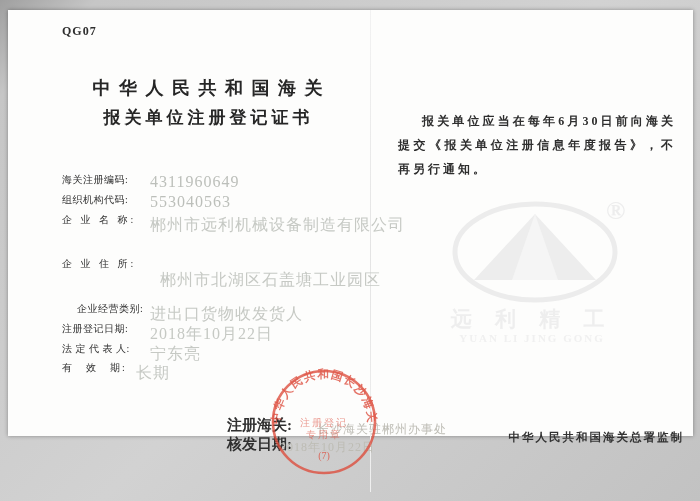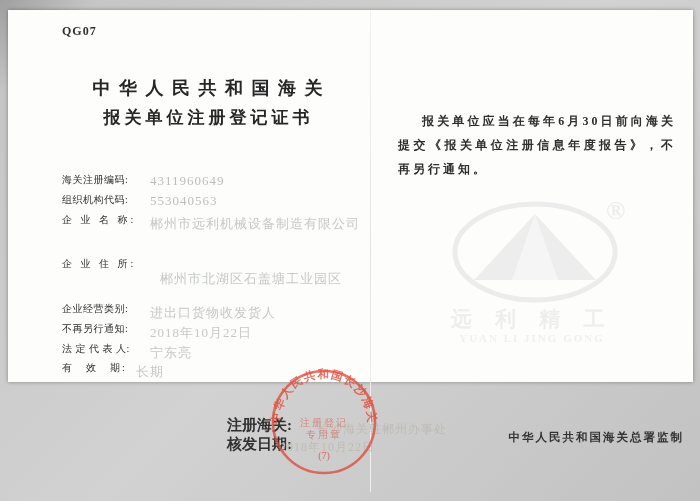--- a/index.html
+++ b/index.html
@@ -2,33 +2,33 @@
 <html><head>
 <meta charset="utf-8">
 <style>
   html,body{margin:0;padding:0;}
   body{
     width:700px;height:501px;position:relative;overflow:hidden;
     background:linear-gradient(135deg,#9f9f9f 0%,#c6c6c6 8%,#d2d2d2 50%,#c2c2c2 100%);
     font-family:"Liberation Serif","DejaVu Serif",serif;
   }
   .page{
-    position:absolute;left:8px;top:10px;width:685px;height:372px;
+    position:absolute;left:8px;top:10px;width:685px;height:426px;
     background:#fdfdfc;box-shadow:0 0 4px rgba(0,0,0,.35);
   }
   .fold{
     position:absolute;left:362px;top:0;width:1px;height:482px;
     background:linear-gradient(#f2f2f2,#e4e4e4,#f0f0f0);
   }
   .abs{position:absolute;white-space:nowrap;}
   .form-code{left:54px;top:14px;font-size:12px;font-weight:bold;letter-spacing:1px;color:#2e2e2e;}
   .title1{left:28px;top:66px;width:345px;text-align:center;font-size:18px;font-weight:bold;color:#262626;letter-spacing:2px;}
   .title2{left:28px;top:96px;width:345px;text-align:center;font-size:17px;font-weight:bold;color:#262626;letter-spacing:4px;}
   .flabel{font-size:10px;font-weight:normal;color:#303030;letter-spacing:.5px;}
-  .fvalue{font-size:13px;color:#bcbfba;letter-spacing:1px;text-align:center;}
+  .fvalue{font-size:16px;color:#bcbfba;letter-spacing:1px;text-align:center;}
   .fvalue.dim{color:#c6c9c4;}
   .reg-label{font-size:15px;font-weight:bold;color:#303030;}
   .reg-value{font-size:12px;color:#bdbcb4;letter-spacing:1px;}
   .notice-title{left:382px;top:70px;width:288px;text-align:center;font-size:16px;font-weight:bold;letter-spacing:5px;color:#262626;}
   .notice-body{
     position:absolute;left:390px;top:99px;width:278px;
     font-size:12px;font-weight:600;color:#2e2e2e;letter-spacing:3px;
     line-height:24px;text-align:justify;text-indent:2em;white-space:normal;
   }
   .wm-reg{left:598px;top:186px;font-size:26px;color:#ededed;font-weight:bold;}
@@ -52,24 +52,24 @@
 
   <div class="abs flabel" style="left:54px;top:183px;">组织机构代码:</div>
   <div class="abs fvalue" style="left:142px;top:183px;">553040563</div>
 
   <div class="abs flabel" style="left:54px;top:203px;letter-spacing:3px;">企 业 名 称:</div>
   <div class="abs fvalue dim" style="left:142px;top:205px;">郴州市远利机械设备制造有限公司</div>
 
   <div class="abs flabel" style="left:54px;top:247px;letter-spacing:3px;">企 业 住 所:</div>
   <div class="abs fvalue dim" style="left:152px;top:260px;">郴州市北湖区石盖塘工业园区</div>
 
-  <div class="abs flabel" style="left:54px;top:292px;text-align:right;">企业经营类别:</div>
+  <div class="abs flabel" style="left:69px;top:292px;text-align:right;">企业经营类别:</div>
   <div class="abs fvalue dim" style="left:142px;top:294px;">进出口货物收发货人</div>
 
-  <div class="abs flabel" style="left:54px;top:312px;">不再另行通知:</div>
+  <div class="abs flabel" style="left:54px;top:312px;">注册登记日期:</div>
   <div class="abs fvalue dim" style="left:142px;top:314px;">2018年10月22日</div>
 
   <div class="abs flabel" style="left:54px;top:332px;">法 定 代 表 人:</div>
   <div class="abs fvalue dim" style="left:142px;top:334px;">宁东亮</div>
 
   <div class="abs flabel" style="left:54px;top:351px;letter-spacing:2px;">有　效　期:</div>
   <div class="abs fvalue dim" style="left:128px;top:353px;">长期</div>
 
   <div class="abs reg-label" style="left:219px;top:406px;">注册海关:</div>
   <div class="abs reg-value" style="left:288px;top:411px;margin-left:21px;">长沙海关驻郴州办事处</div>

